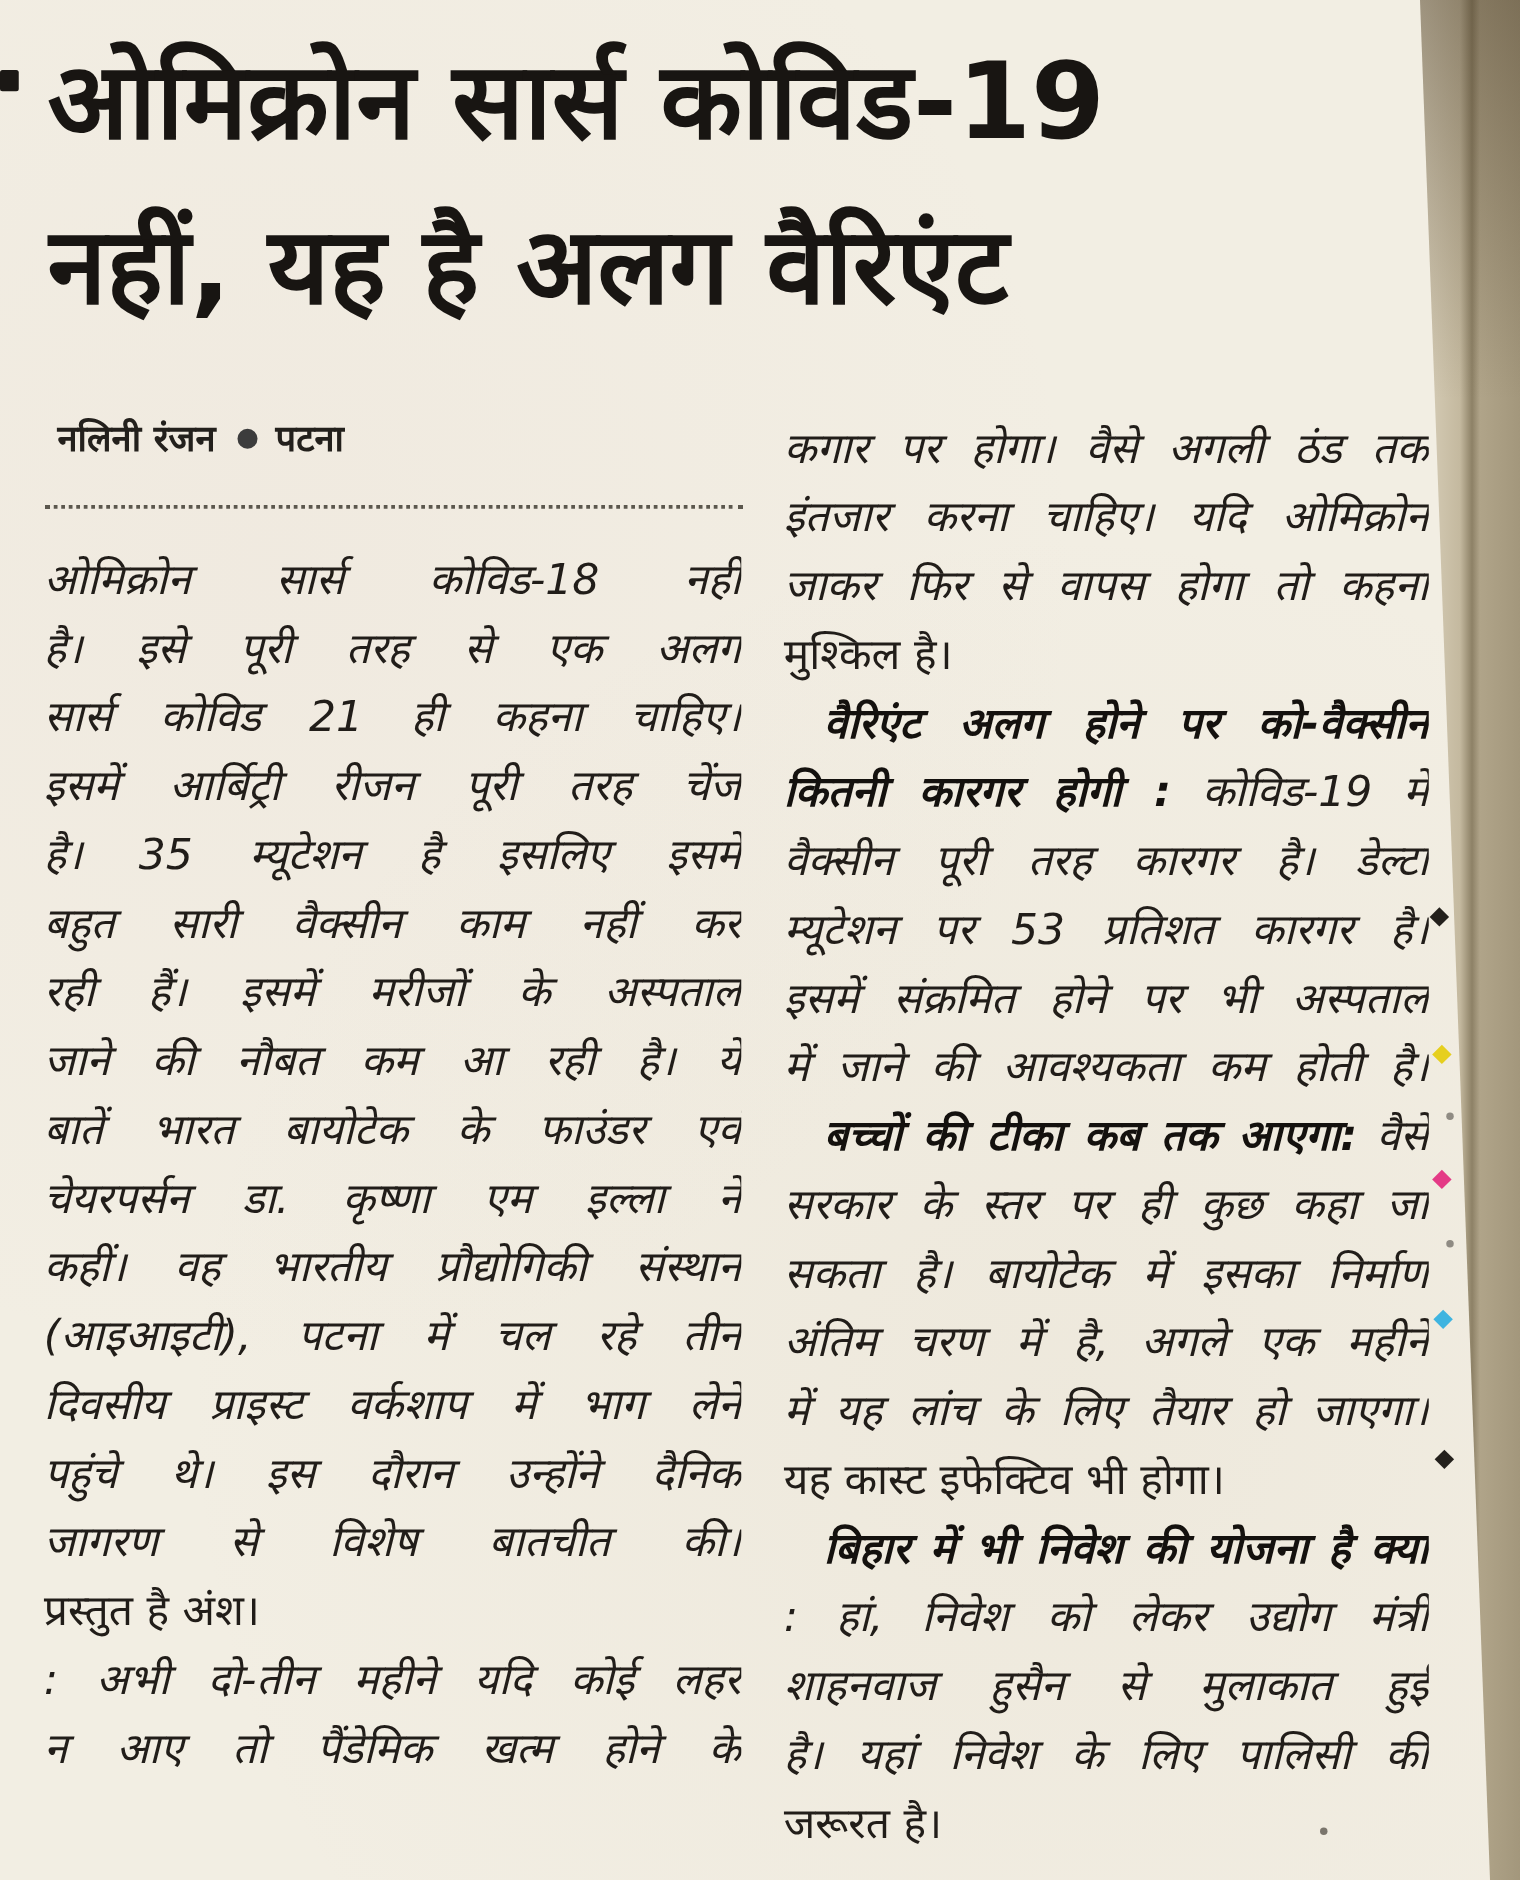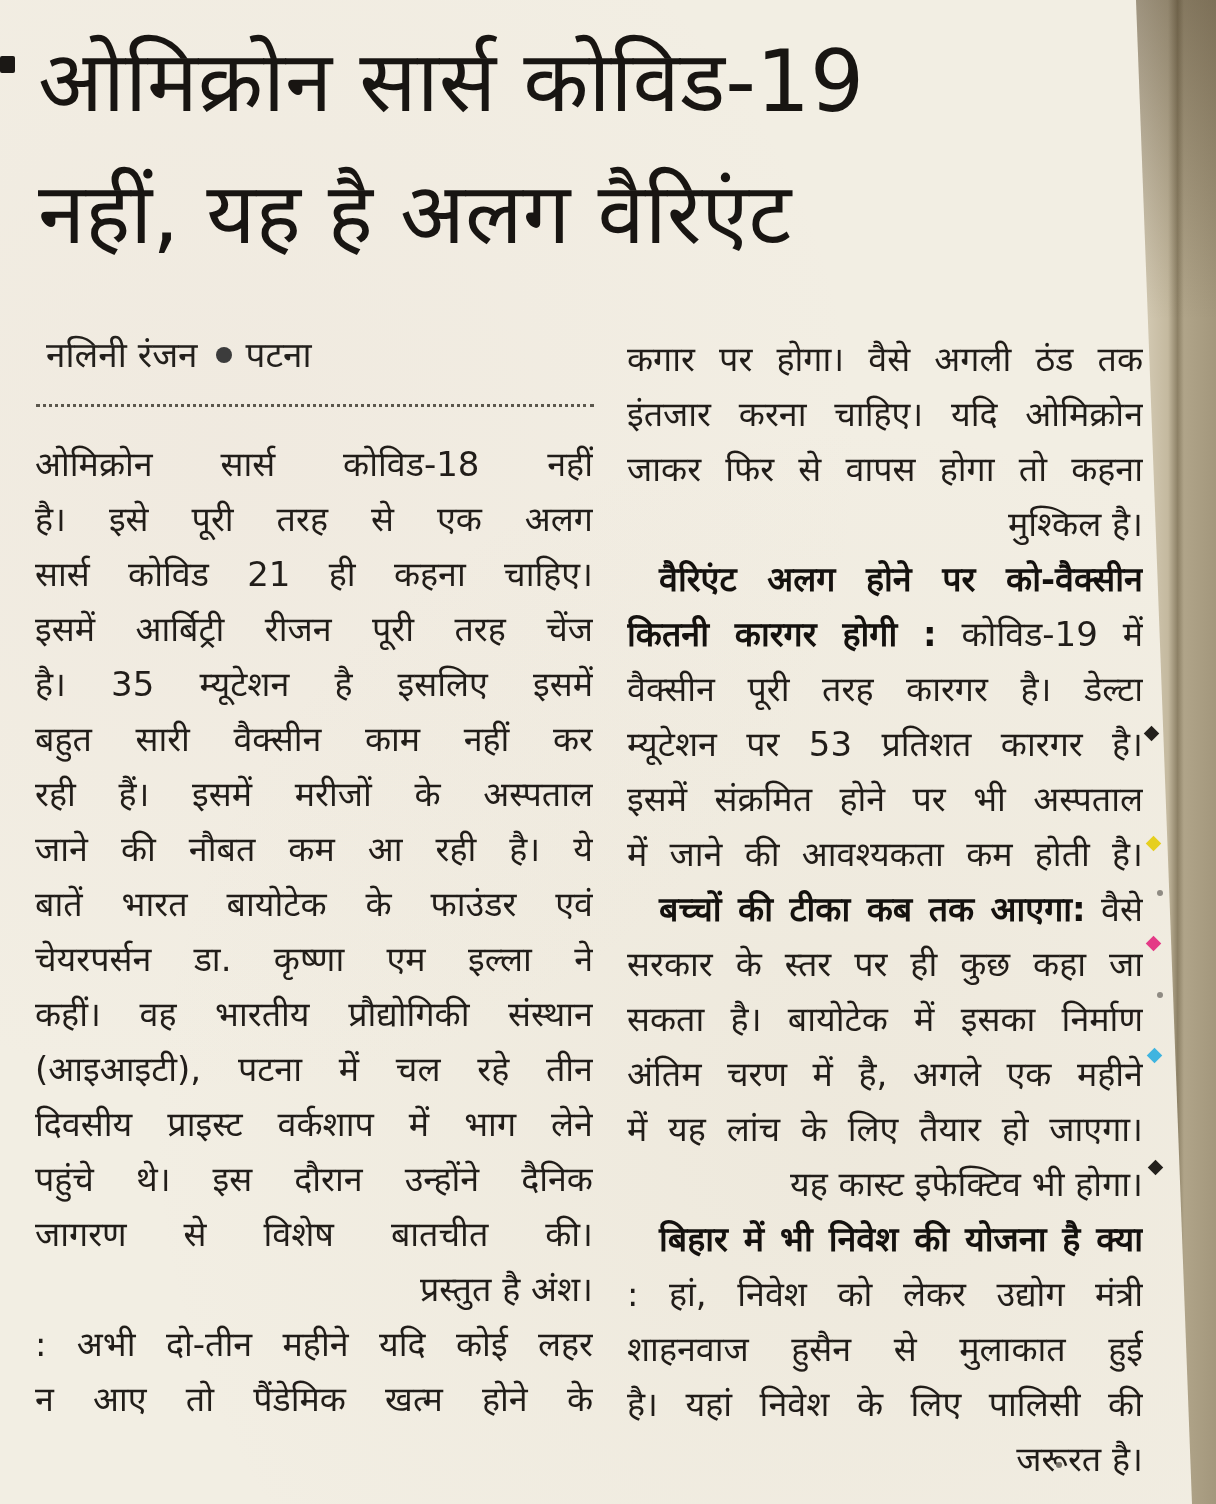--- a/index.html
+++ b/index.html
@@ -20,37 +20,37 @@
   .edge-strip::after{
     content:"";position:absolute;left:0;top:0;width:100%;height:320px;
     background:linear-gradient(180deg,rgba(62,48,28,.38),rgba(62,48,28,0));
   }
   .stub-mark{
     position:absolute;left:0;top:56px;width:15px;height:17px;
     background:#1b1815;border-radius:2px;
   }
   .headline{
     position:absolute;left:38px;top:16px;width:1094px;margin:0;
-    font-size:85px;font-weight:400;color:#181512;line-height:132px;
+    font-size:85px;font-weight:700;color:#181512;line-height:132px;
   }
   .hl{display:block;white-space:nowrap;overflow:hidden;}
   .byline{
     position:absolute;left:46px;top:330px;height:48px;
-    font-size:35px;font-weight:400;color:#23201c;white-space:nowrap;
+    font-size:29px;font-weight:700;color:#23201c;white-space:nowrap;
   }
   .bdot{
     display:inline-block;width:16px;height:16px;border-radius:50%;
     background:#3c3c3c;margin:0 14px 4px 18px;vertical-align:middle;
   }
   .rule{position:absolute;left:36px;top:404px;width:558px;border-top:3px dotted #5b574d;}
   .col{position:absolute;font-size:34px;color:#211d19;}
   .col-left{left:35px;top:437px;width:558px;}
   .col-right{left:627px;top:332px;width:516px;}
-  .line{height:55px;line-height:55px;white-space:nowrap;overflow:hidden;text-align:right;}
-  .line.j{text-align:justify;text-align-last:justify;}
+  .line{height:55px;line-height:55px;white-space:nowrap;overflow:hidden;}
+  .line.j{text-align:justify;text-align-last:justify;font-style:italic;}
   .line.ind{padding-left:32px;}
   .bold{font-weight:700;color:#14110e;}
   .mark{position:absolute;width:11px;height:11px;transform:rotate(45deg);}
   .mark.dot{width:6px;height:6px;border-radius:50%;transform:none;}
 </style>
 </head>
 <body>
 
 <div class="page">
   <div class="edge-strip"></div>

